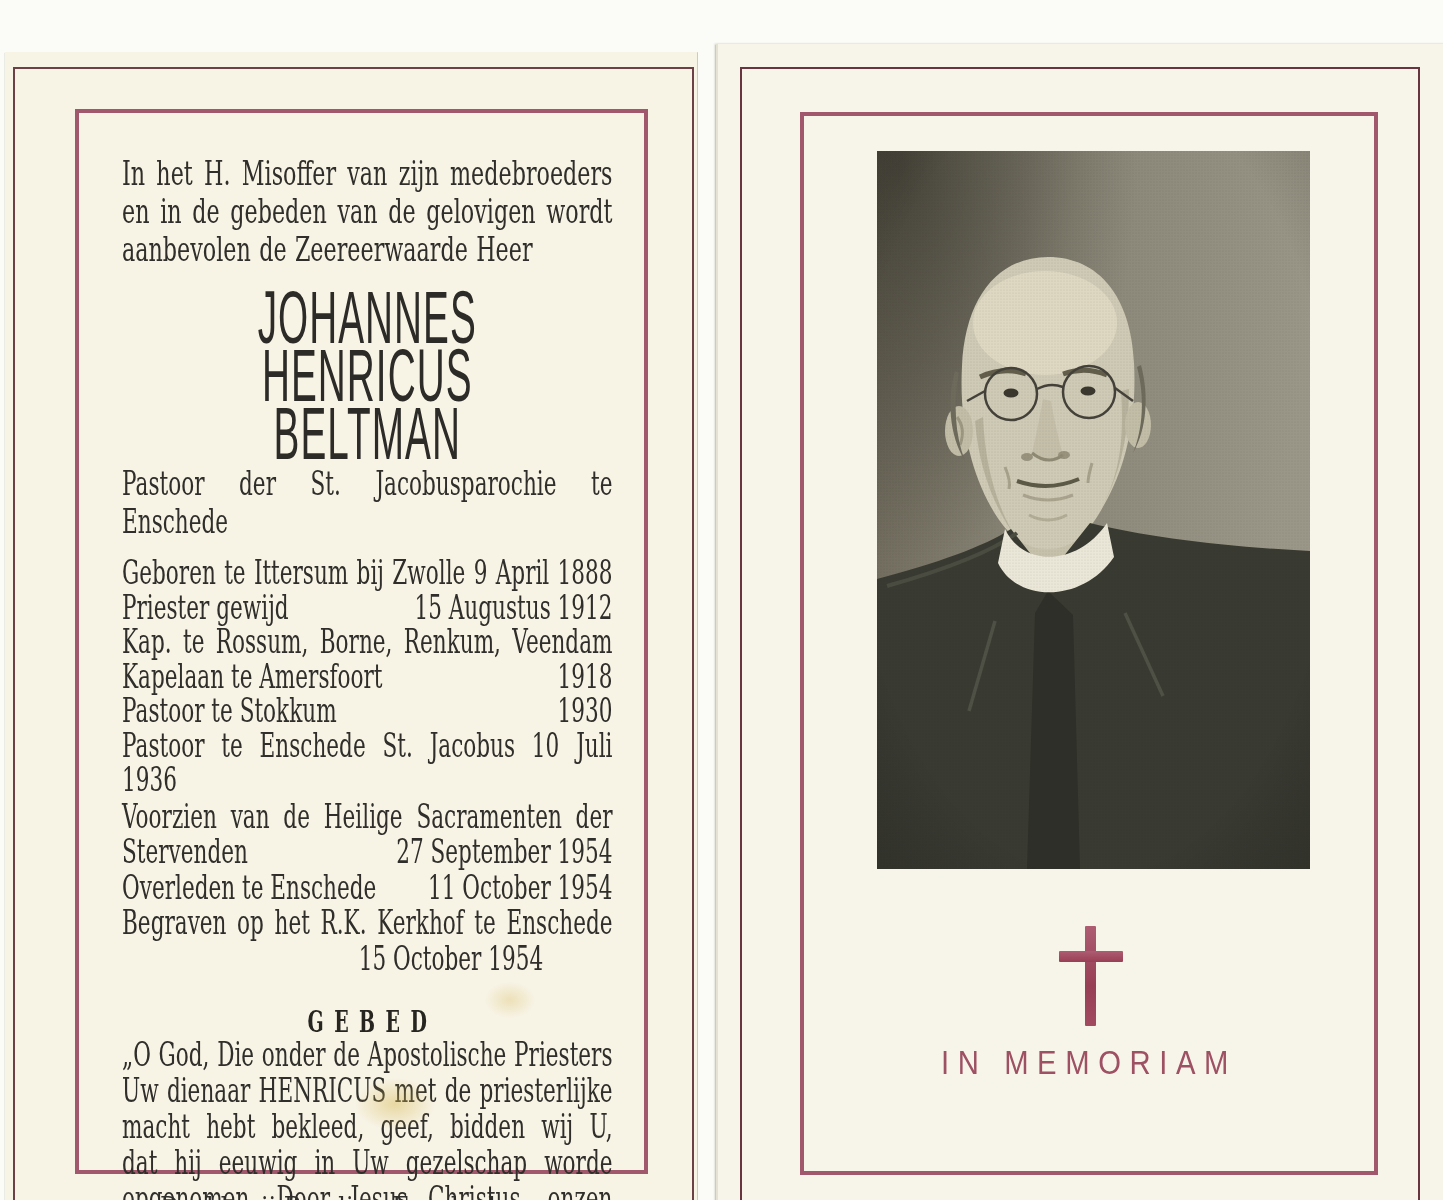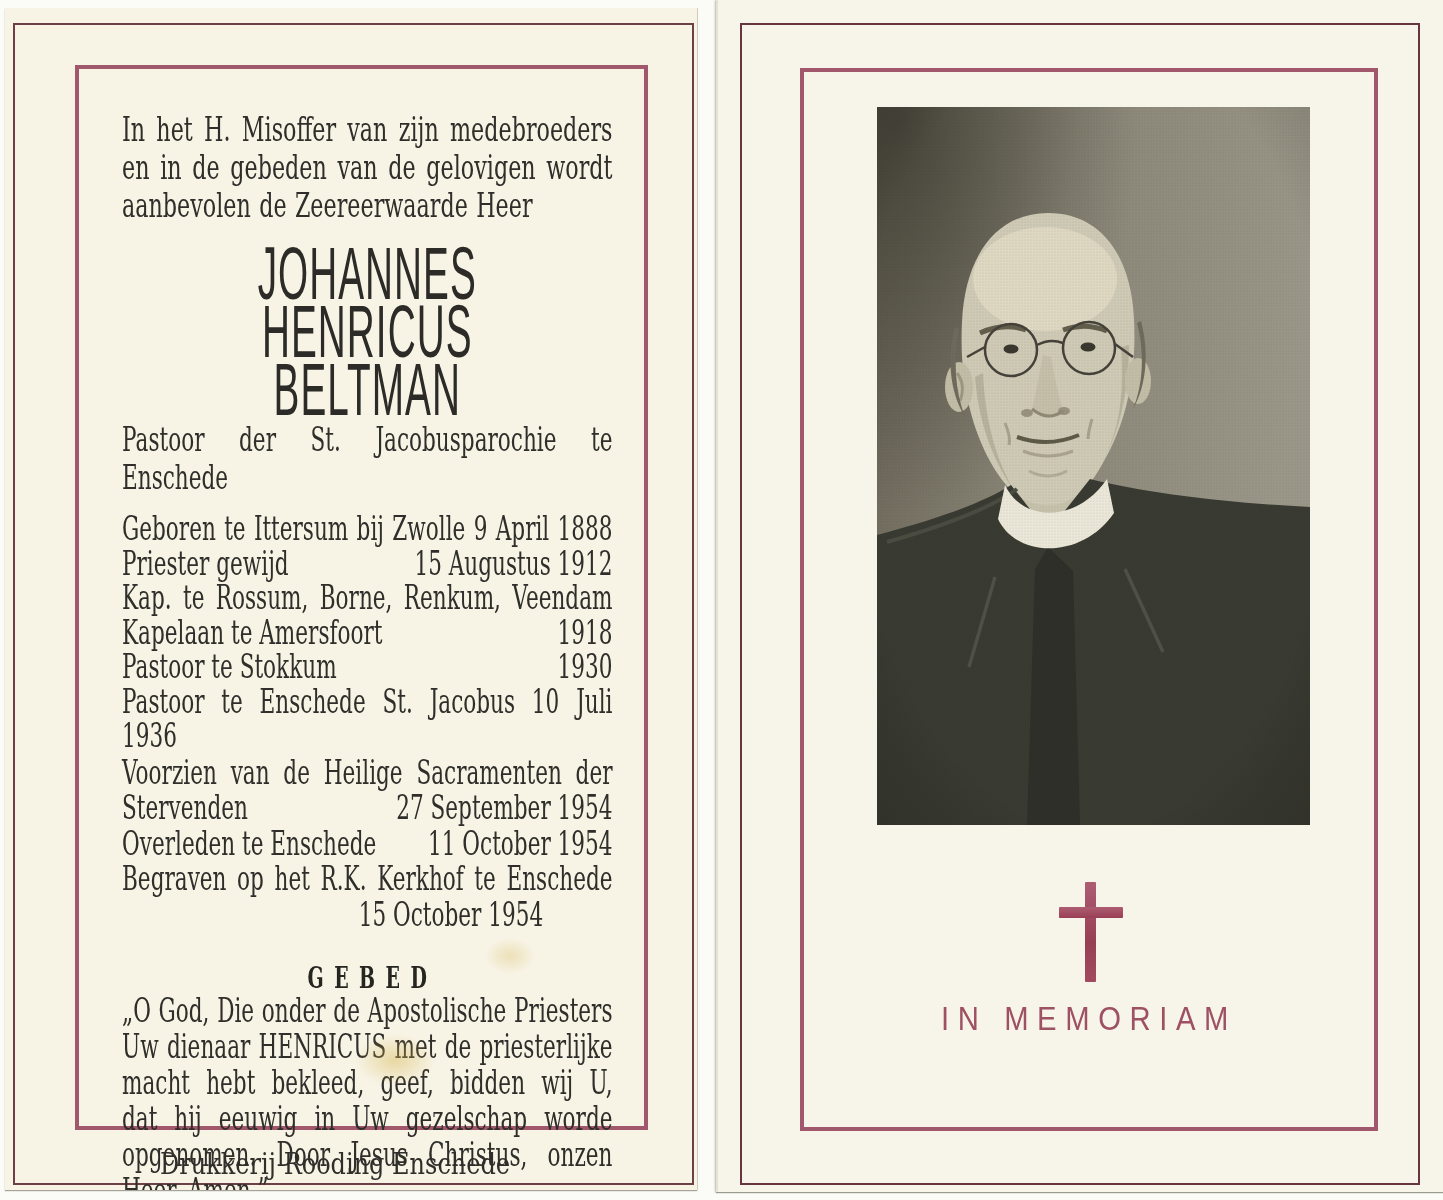--- a/index.html
+++ b/index.html
@@ -1,17 +1,17 @@
 <!DOCTYPE html>
 <html><head>
 <meta charset="utf-8">
 <style>
   html,body{margin:0;padding:0;width:1443px;height:1200px;background:#fbfbf7;overflow:hidden;}
   body{font-family:"DejaVu Serif", serif;}
-  .stage{position:absolute;inset:0;}
+  .stage{position:absolute;inset:0;margin-top:44px;}
   .card{position:absolute;background:#f7f3e5;}
   .card-left{left:5px;top:8px;width:692px;height:1182px;overflow:hidden;
     box-shadow:0 1px 1px rgba(80,75,60,.5),1px 0 0 #dcd8c8;}
   .card-right{left:716px;top:0;width:727px;height:1192px;background:#f7f4e9;overflow:hidden;
     border-left:2px solid #e6e2d3;box-shadow:-1px 0 2px rgba(80,75,60,.3),0 1px 1px rgba(80,75,60,.5);}
   .border-outer{position:absolute;border:2px solid #55202c;}
   .card-left .border-outer{left:8px;top:15px;width:677px;height:1158px;opacity:.85;}
   .card-right .border-outer{left:22px;top:23px;width:676px;height:1158px;opacity:.9;}
   .border-inner{position:absolute;border:4px solid #a2586c;}
   .card-left .border-inner{left:70px;top:57px;width:565px;height:1057px;}

